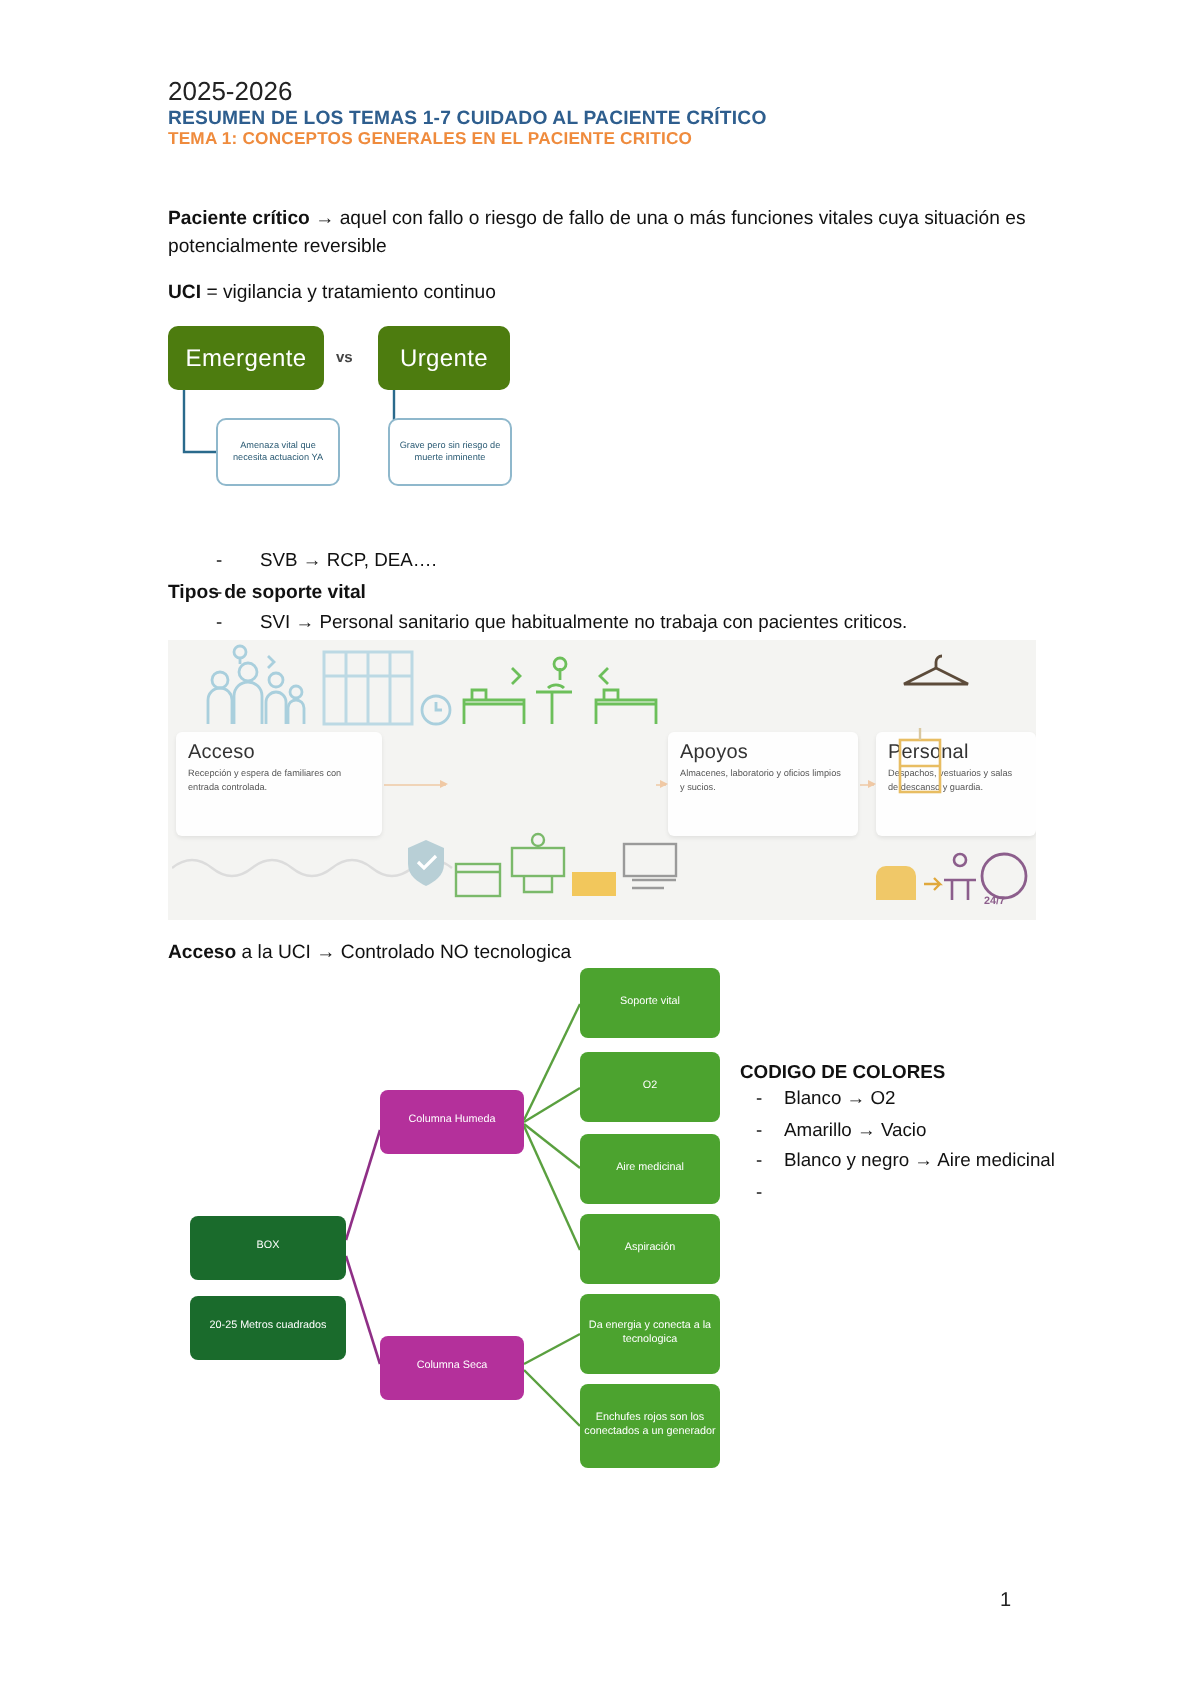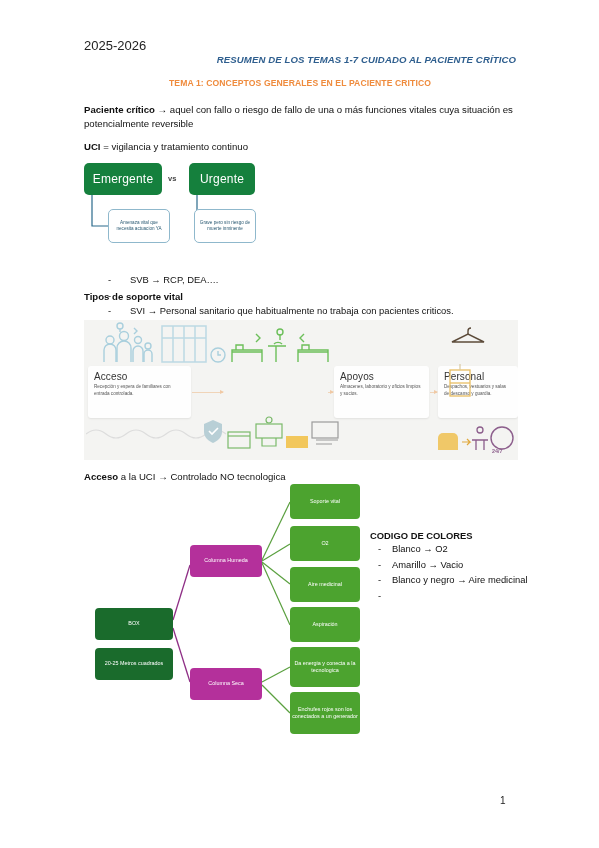--- a/index.html
+++ b/index.html
@@ -14,26 +14,26 @@
   }
   .page { position:relative; width:599px; height:848px; padding: 0; }
 
   .year {
     position:absolute; left:84px; top:38px;
     font-size:13px; color:#222;
   }
 
   .title-main {
     position:absolute; left:84px; top:54px; width:432px;
-    text-align:right; font-size:9.6px; font-weight:bold;
-    color:#2e5e8e; letter-spacing:0.1px;font-style:italic;
+    text-align:left; font-size:9.6px; font-weight:bold;
+    color:#2e5e8e; letter-spacing:0.1px;
   }
   .title-sub {
-    position:absolute; left:84px; top:78px; width:432px;
-    text-align:center; font-size:8.6px; font-weight:bold;
+    position:absolute; left:84px; top:64px; width:432px;
+    font-size:8.6px; font-weight:bold;
     color:#ef8b3d; letter-spacing:0.1px;
   }
 
   .para {
     position:absolute; left:84px; width:434px;
     font-size:9.6px; line-height:14px; color:#111;
   }
   .para b { font-weight:bold; }
   .p1 { top:103px; }
   .p2 { top:140px; }
@@ -44,21 +44,21 @@
   .bullets {
     position:absolute; left:108px; font-size:9.4px; line-height:15.5px; color:#111;
   }
   .bullets .row { display:flex; }
   .bullets .dash { width:22px; flex:0 0 22px; }
 
   
   .euwrap { position:absolute; left:84px; top:163px; width:260px; height:88px; }
   .eubox {
     position:absolute; top:0; width:76px; height:32px;
-    background:#15803d; border-radius:5px;
+    background:#4d7c0f; border-radius:5px;
     color:#fff; font-size:12px; display:flex;
     align-items:center; justify-content:center;
     letter-spacing:0.2px;
   }
   .eubox.left { left:0; width:78px; }
   .eubox.right { left:105px; width:66px; }
   .vs {
     position:absolute; left:84px; top:11px;
     font-size:7.5px; color:#444; font-weight:600;
   }

